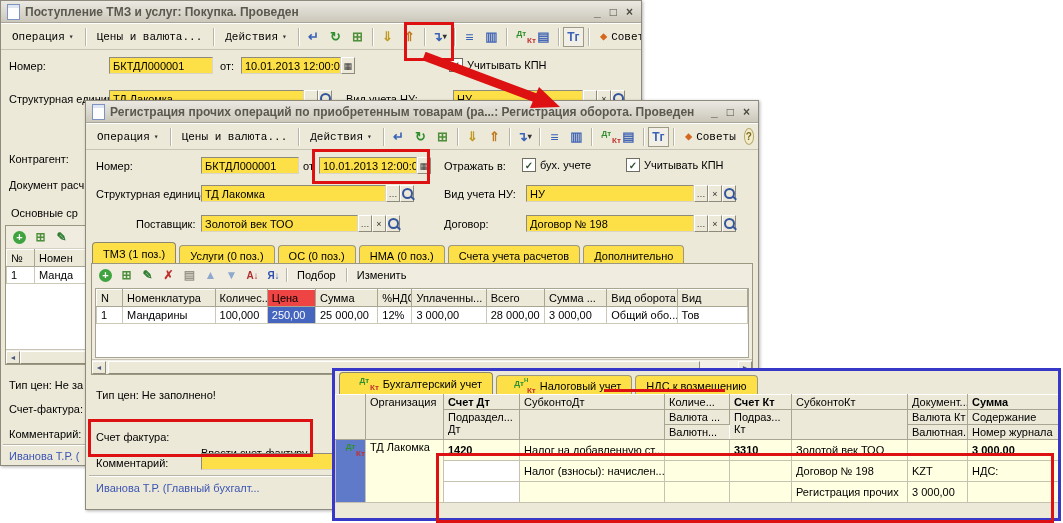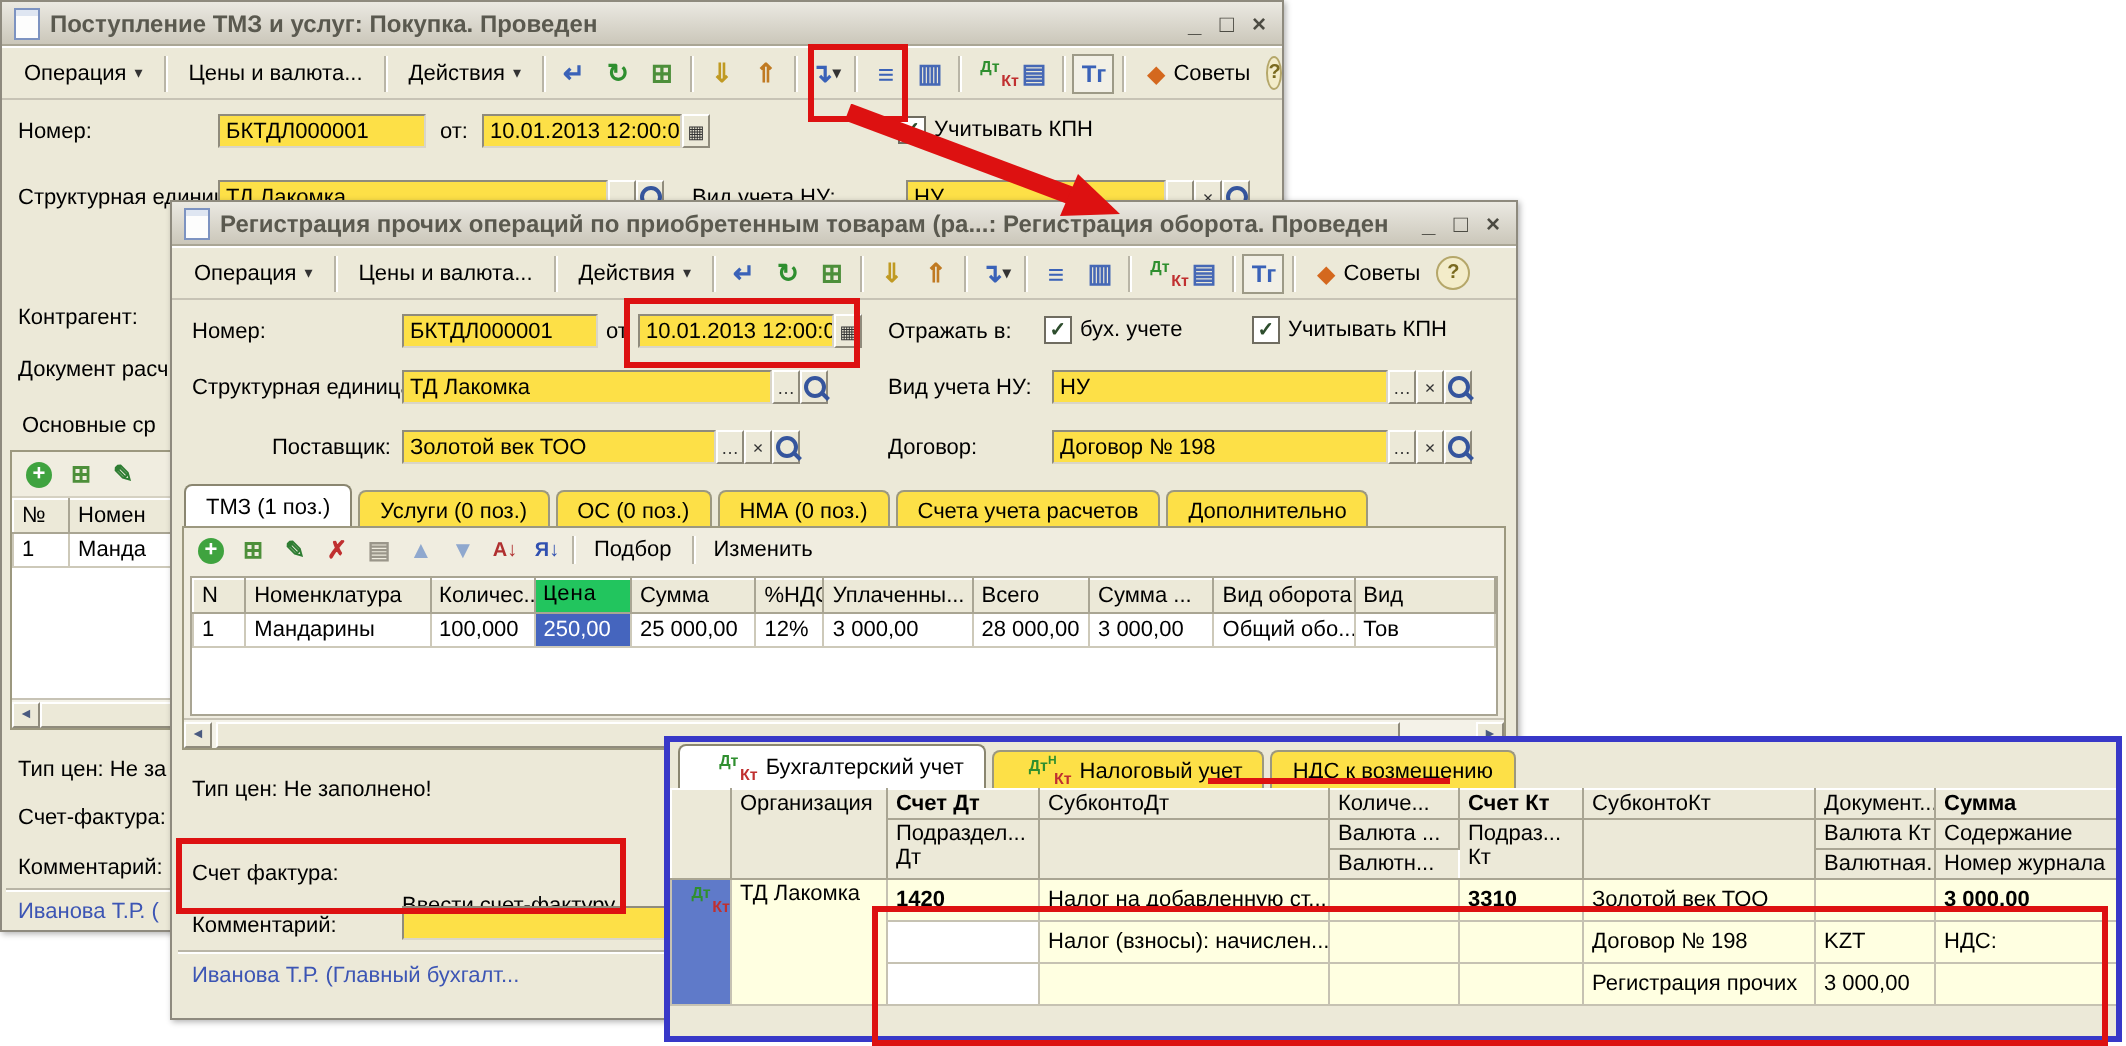--- a/index.html
+++ b/index.html
@@ -3,21 +3,21 @@
 <meta charset="utf-8">
 <style>
   html,body{margin:0;padding:0;background:#fff;font-family:"Liberation Sans",sans-serif;}
   #stage{position:relative;width:1063px;height:523px;overflow:hidden;background:#fff;font-size:11px;color:#000;}
   .win{position:absolute;background:#ECE9D8;border:1px solid #8e8a7e;box-shadow:1px 1px 3px rgba(0,0,0,.3);overflow:hidden;}
   .titlebar{height:21px;background:linear-gradient(#EBE9E2,#CBC7BA);display:flex;align-items:center;gap:5px;padding:0 6px;border-bottom:1px solid #aaa695;}
   .title-text{font-size:12px;font-weight:bold;color:#5a594f;white-space:nowrap;overflow:hidden;}
   .sheet{width:11px;height:14px;background:#fdfdfd;border:1px solid #7d93c1;box-shadow:inset 0 3px 0 #dfe6f2;flex:none;}
   .winbtns{margin-left:auto;display:flex;gap:9px;font-size:12px;font-weight:bold;color:#4c4b43;padding-right:2px;}
   .toolbar{height:27px;display:flex;align-items:center;padding:0 4px;gap:1px;box-shadow:inset 0 -1px 0 #c7c3b5, inset 0 1px 0 #fff;}
-  .menu-item{padding:3px 7px;white-space:nowrap;display:flex;align-items:center;gap:4px;}
+  .menu-item{padding:3px 7px;white-space:nowrap;display:flex;align-items:center;gap:4px;font-family:Liberation Mono, monospace;}
   .dd{font-size:8px;color:#333;}
   .tb-sep{width:1px;height:18px;background:#b9b5a6;box-shadow:1px 0 0 #fff;margin:0 3px;flex:none;}
   .tb-ico{width:21px;height:20px;display:flex;align-items:center;justify-content:center;font-size:13px;font-weight:bold;flex:none;}
   .ico-post{color:#3a62b8;}
   .ico-refresh{color:#2f8f2f;}
   .ico-copy{color:#4d8f3a;}
   .ico-in{color:#c09a22;}
   .ico-out{color:#c07a22;}
   .ico-drop{color:#3a62b8;}
   .ico-list{color:#3a62b8;font-size:14px;}
@@ -31,32 +31,32 @@
   .help{width:15px;height:15px;border-radius:50%;border:1px solid #b5a76a;background:#f3ecc9;color:#7a6a1f;font-weight:bold;font-size:10px;display:flex;align-items:center;justify-content:center;}
   .lbl{position:absolute;white-space:nowrap;}
   .fld{position:absolute;height:17px;background:#fde047;border:1px solid;border-color:#8f8b7c #d9d5c8 #d9d5c8 #8f8b7c;display:flex;align-items:center;padding:0 3px;white-space:nowrap;overflow:hidden;box-sizing:border-box;}
   .fbtn{position:absolute;width:14px;height:17px;background:#ECE9D8;border:1px solid;border-color:#fff #8f8b7c #8f8b7c #fff;display:flex;align-items:center;justify-content:center;font-size:9px;color:#333;box-sizing:border-box;}
   .mag{position:relative;width:7px;height:7px;border:2px solid #35559d;border-radius:50%;display:inline-block;}
   .mag:after{content:"";position:absolute;width:5px;height:2px;background:#35559d;transform:rotate(45deg);right:-4px;bottom:-2px;}
   .cbrow{position:absolute;display:flex;align-items:center;gap:4px;white-space:nowrap;}
   .cbx{width:12px;height:12px;background:#fff;border:1px solid #6f6c60;display:flex;align-items:center;justify-content:center;font-size:10px;font-weight:bold;color:#2d4d2d;flex:none;}
   .tabs{position:absolute;display:flex;align-items:flex-end;height:23px;}
   .tab{background:#fde047;border:1px solid #9c987f;border-bottom:none;border-radius:4px 4px 0 0;padding:3px 10px 2px;margin-right:3px;height:13px;white-space:nowrap;display:flex;align-items:center;gap:4px;}
-  .tab.active{background:#ffffff;height:16px;border-color:#8a8670;font-weight:normal;}
+  .tab.active{background:#fde047;height:16px;border-color:#8a8670;font-weight:normal;}
   .gbox{position:absolute;background:#F0EDE0;border:1px solid #9c987f;box-sizing:border-box;}
   .grid-toolbar{display:flex;align-items:center;gap:4px;padding:3px 5px;height:16px;}
   .gt-ico{width:17px;height:15px;display:flex;align-items:center;justify-content:center;font-size:12px;font-weight:bold;}
   .add-circle{background:#3FA33F;color:#fff;border-radius:50%;width:13px;height:13px;line-height:13px;text-align:center;font-size:11px;font-weight:bold;}
   .gt-btn{padding:1px 6px;white-space:nowrap;}
   .grid-sep{width:1px;height:14px;background:#b9b5a6;box-shadow:1px 0 0 #fff;}
   table{border-collapse:collapse;table-layout:fixed;}
   .dgrid{background:#fff;width:100%;}
   .dgrid th,.dgrid td{border:1px solid #cdc9b9;padding:1px 4px;font-size:11px;font-weight:normal;text-align:left;white-space:nowrap;overflow:hidden;height:17px;box-sizing:border-box;}
   .dgrid th{background:#ECE9D8;border-color:#fff #a9a593 #a9a593 #fff;}
-  .dgrid th.selcol{background:#22c55e;font-family:Liberation Mono, monospace;}
+  .dgrid th.selcol{background:#ef4444;}
   .num{text-align:right;}
   .selcell{background:#4565BE;color:#fff;}
   .hscroll{position:absolute;left:0;right:0;bottom:0;height:14px;background:#F4F2E8;border-top:1px solid #c7c3b5;display:flex;align-items:center;}
   .sbtn{width:14px;height:13px;background:#ECE9D8;border:1px solid;border-color:#fff #8f8b7c #8f8b7c #fff;font-size:7px;color:#4a5a80;display:flex;align-items:center;justify-content:center;box-sizing:border-box;flex:none;}
   .sthumb{height:13px;background:#ECE9D8;border:1px solid;border-color:#fff #8f8b7c #8f8b7c #fff;box-sizing:border-box;}
   .status{position:absolute;color:#3c55b4;white-space:nowrap;}
   .sepline{position:absolute;height:1px;background:#b9b5a6;box-shadow:0 1px 0 #fff;}
   .panel{position:absolute;left:332px;top:368px;width:729px;height:153px;background:#ECE9D8;border:3px solid #3838C8;box-sizing:border-box;overflow:hidden;z-index:30;}
   .ptabs{display:flex;align-items:flex-end;height:23px;padding-left:4px;}
   .ptable th,.ptable td{border:1px solid #c6c2b2;padding:1px 4px;font-size:11px;white-space:nowrap;overflow:hidden;text-align:left;box-sizing:border-box;}

